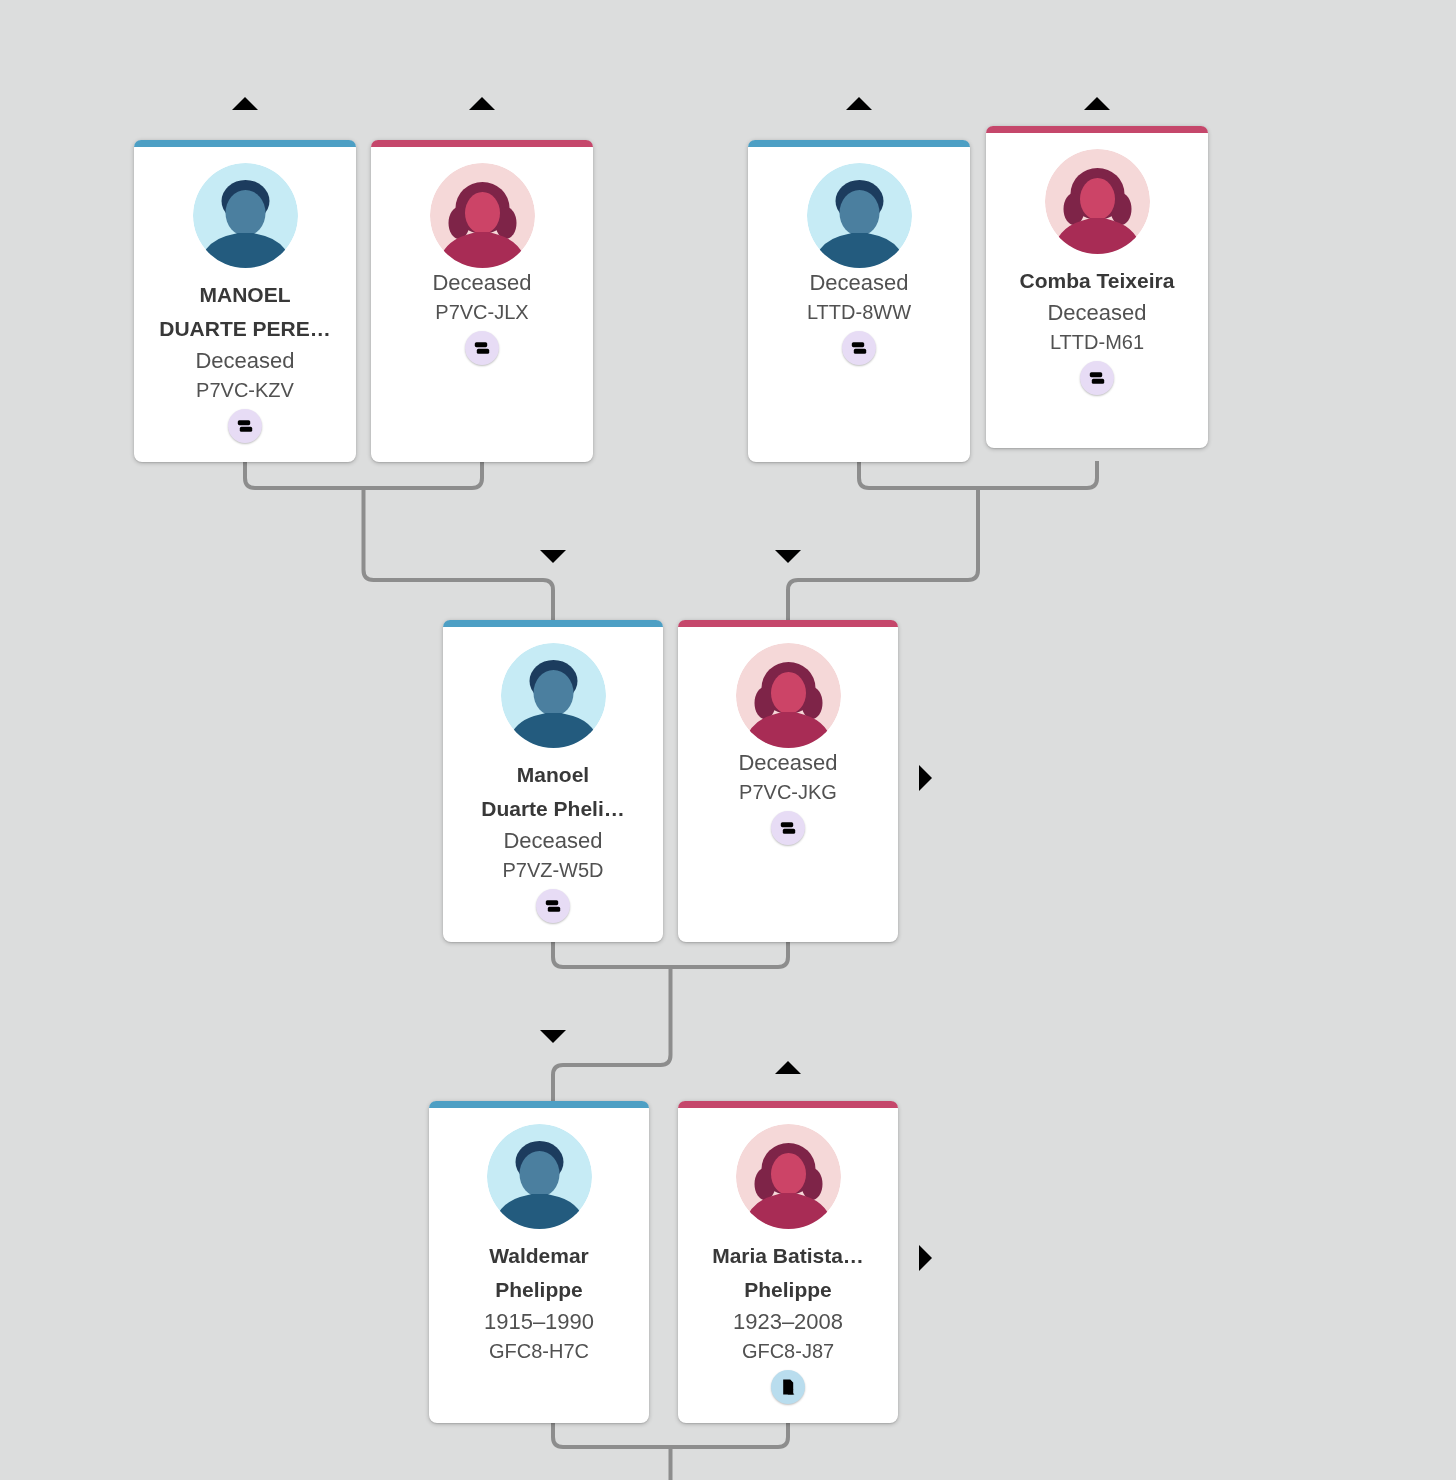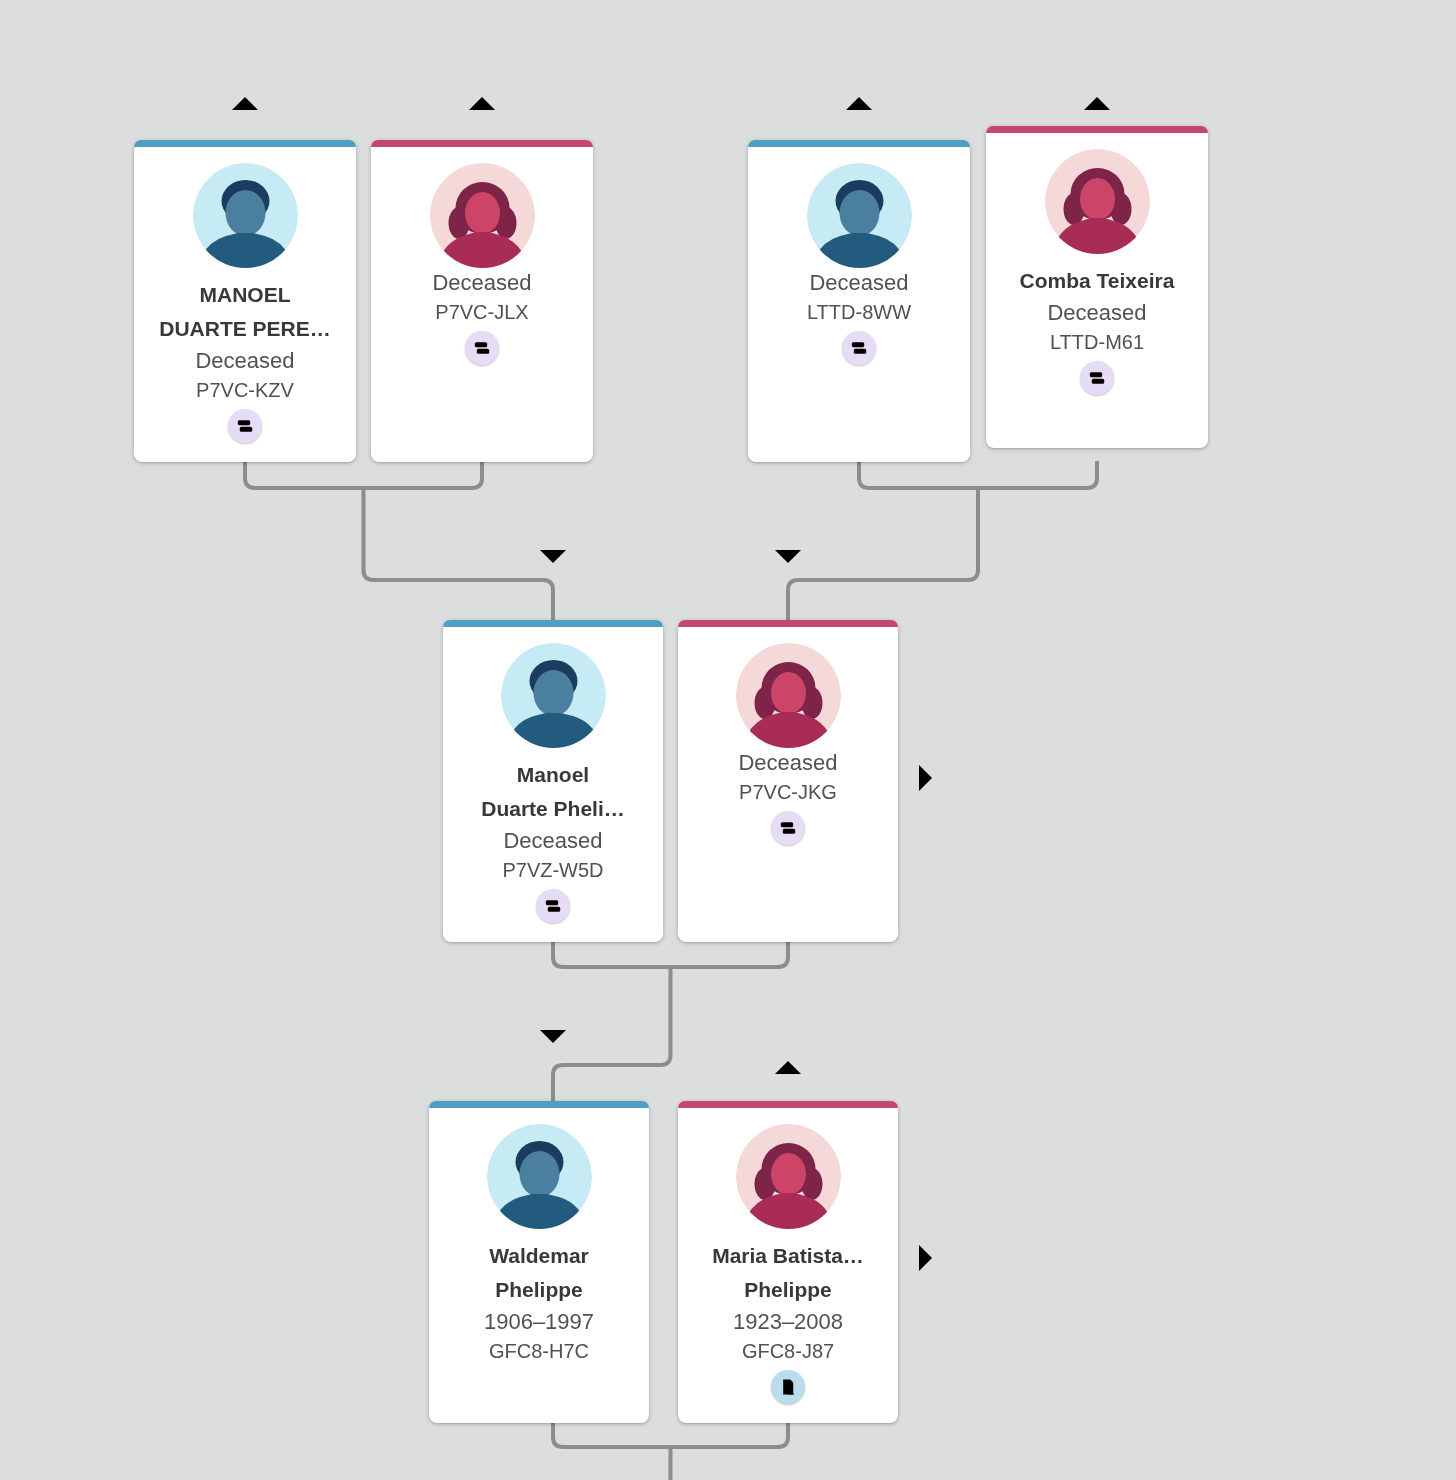--- a/index.html
+++ b/index.html
@@ -254,21 +254,21 @@
     <button class="plus"><svg width="22" height="22">
           <use href="#ic-plus"></use>
         </svg></button>
     <span class="avatar"><svg width="105" height="105">
           <use href="#av-male"></use>
         </svg></span>
     <div class="name">
       <div>Waldemar</div>
       <div>Phelippe</div>
     </div>
-    <div class="lifespan">1906–1997</div>
+    <div class="lifespan">1915–1990</div>
     <div class="pid">GFC8-H7C</div>
   </div>
 
   <div class="card mid" style="left:678px;top:1101px">
     <div class="bar female"></div>
     <button class="plus"><svg width="22" height="22">
           <use href="#ic-plus"></use>
         </svg></button>
     <span class="avatar"><svg width="105" height="105">
           <use href="#av-female"></use>

